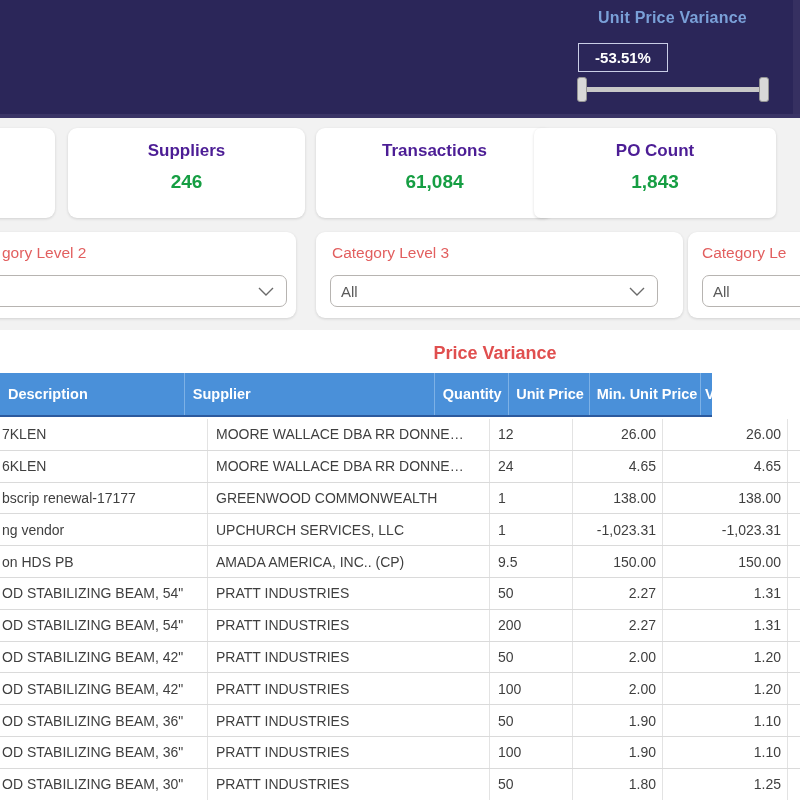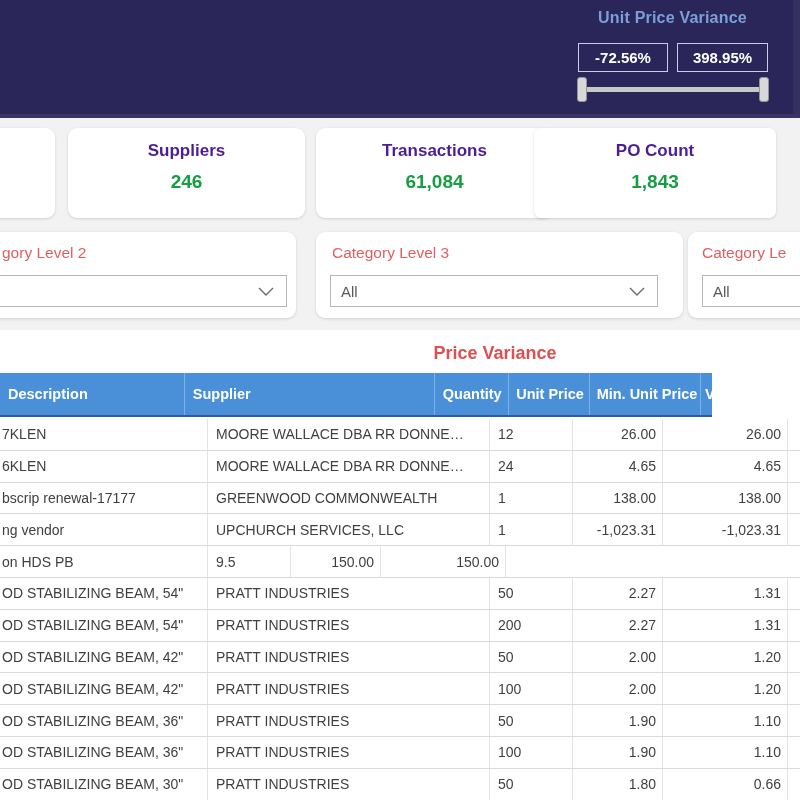--- a/index.html
+++ b/index.html
@@ -47,21 +47,21 @@
   .kpi-label { margin-top:13px; font-size:17px; font-weight:600; color:#4c1d95; }
   .kpi-value { margin-top:10px; font-size:19px; font-weight:600; color:#169e43; }
 
   
   .filter-card { top:232px; height:86px; }
   .filter-label {
     position:absolute; top:12px; font-size:15.5px; font-weight:500; color:#e25f5f; white-space:nowrap;
   }
   .dropdown {
     position:absolute; top:43px; height:32px; background:#ffffff;
-    border:1px solid #b7b4b1; border-radius:0;
+    border:1px solid #b7b4b1; border-radius:7px;
     display:flex; align-items:center;
     font-size:15px; color:#5a5a5a;
   }
   .dropdown .dd-value { padding-left:10px; flex:1; }
   .dropdown .dd-chevron { margin-right:12px; display:flex; align-items:center; }
 
   
   .table-area { position:absolute; left:0; top:330px; width:800px; height:470px; background:#ffffff; }
   .table-title {
     position:absolute; left:295px; top:13px; width:400px;
@@ -92,22 +92,21 @@
   .hc.col-desc { padding-left:8px; }
   .hc.col-unit, .hc.col-min { padding-left:7px; padding-right:0; justify-content:flex-start; }
 </style>
 </head>
 <body>
 
 <div class="topband">
   <div class="topband-rightedge"></div>
   <div class="topband-bottomline"></div>
   <div class="slider-title">Unit Price Variance</div>
-  <div class="slider-box min">-72.56%</div>
-  <div class="slider-box max">398.95%</div>
+  <div class="slider-box min">-53.51%</div>
   <div class="slider-track"></div>
   <div class="slider-handle left"></div>
   <div class="slider-handle right"></div>
 </div>
 
 <div class="card kpi" style="left:-45px; width:100px;"></div>
 
 <div class="card kpi" style="left:68px; width:237px;">
   <div class="kpi-label">Suppliers</div>
   <div class="kpi-value">246</div>
@@ -194,20 +193,21 @@
       <div class="trow">
         <div class="tc col-desc">ng vendor</div>
         <div class="tc col-sup">UPCHURCH SERVICES, LLC</div>
         <div class="tc col-qty">1</div>
         <div class="tc col-unit num">-1,023.31</div>
         <div class="tc col-min num">-1,023.31</div>
         <div class="tc col-x"></div>
       </div>
       <div class="trow">
         <div class="tc col-desc">on HDS PB</div>
+        <div class="tc col-sup">AMADA AMERICA, INC.. (CP)</div>
         <div class="tc col-qty">9.5</div>
         <div class="tc col-unit num">150.00</div>
         <div class="tc col-min num">150.00</div>
         <div class="tc col-x"></div>
       </div>
       <div class="trow">
         <div class="tc col-desc">OD STABILIZING BEAM, 54"</div>
         <div class="tc col-sup">PRATT INDUSTRIES</div>
         <div class="tc col-qty">50</div>
         <div class="tc col-unit num">2.27</div>
@@ -252,17 +252,17 @@
         <div class="tc col-qty">100</div>
         <div class="tc col-unit num">1.90</div>
         <div class="tc col-min num">1.10</div>
         <div class="tc col-x"></div>
       </div>
       <div class="trow">
         <div class="tc col-desc">OD STABILIZING BEAM, 30"</div>
         <div class="tc col-sup">PRATT INDUSTRIES</div>
         <div class="tc col-qty">50</div>
         <div class="tc col-unit num">1.80</div>
-        <div class="tc col-min num">0.66</div>
+        <div class="tc col-min num">1.25</div>
         <div class="tc col-x"></div>
       </div>
     </div>
 </div>
 
 </body></html>

